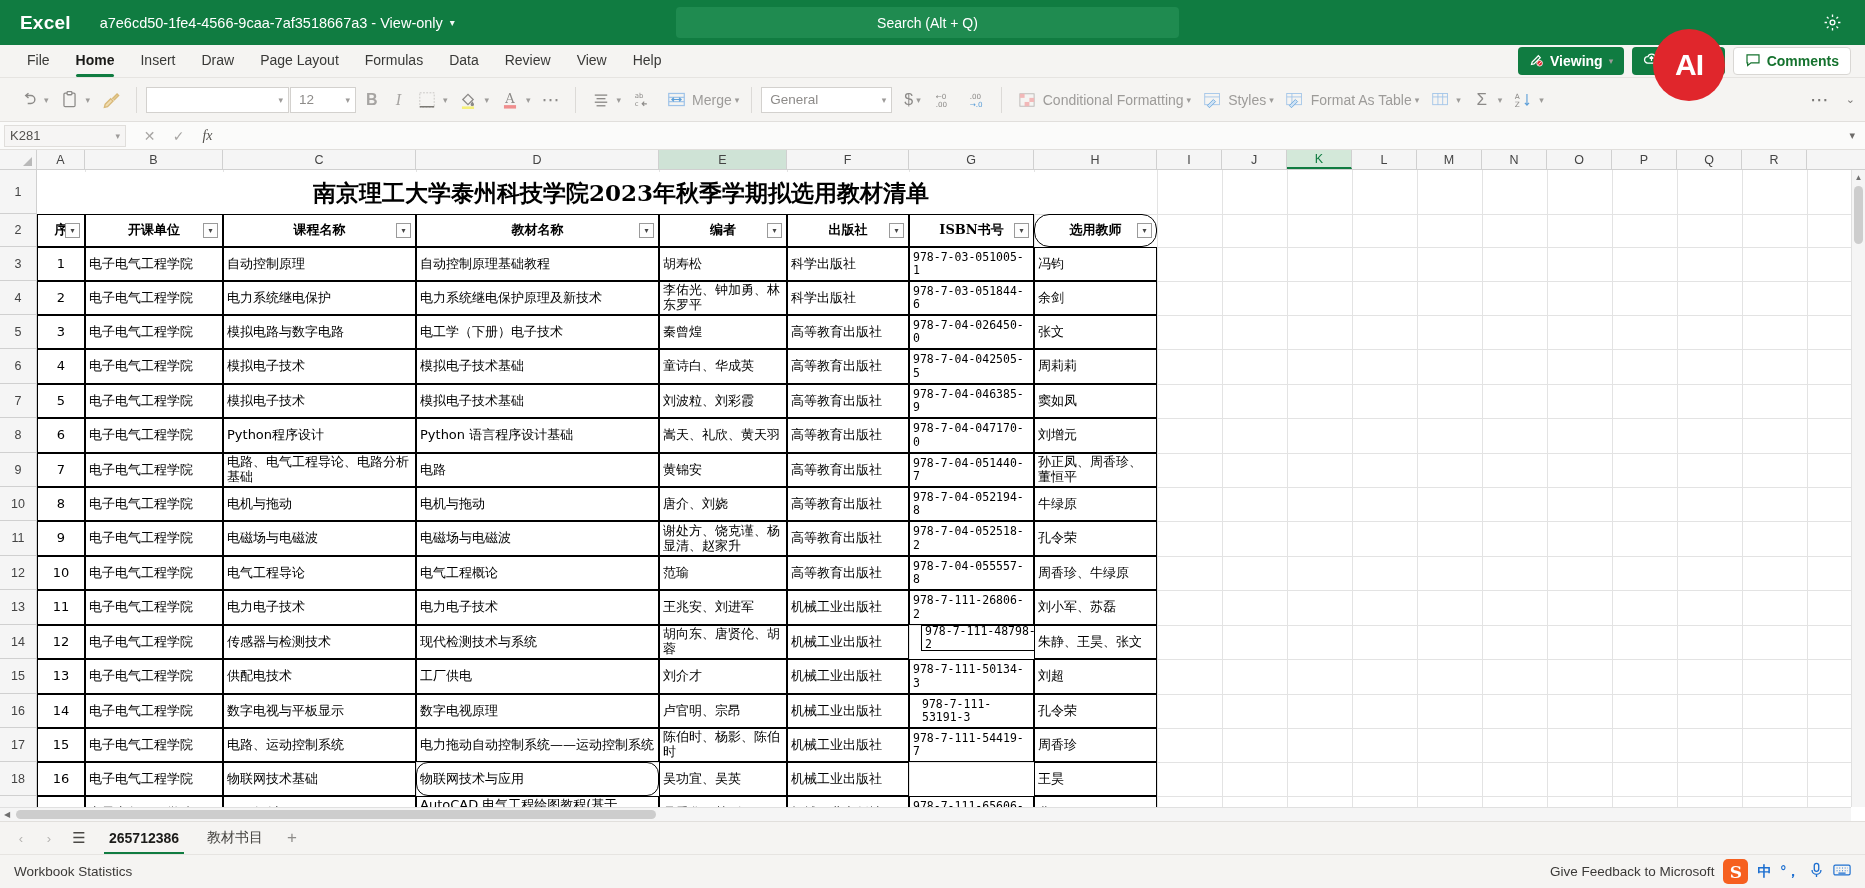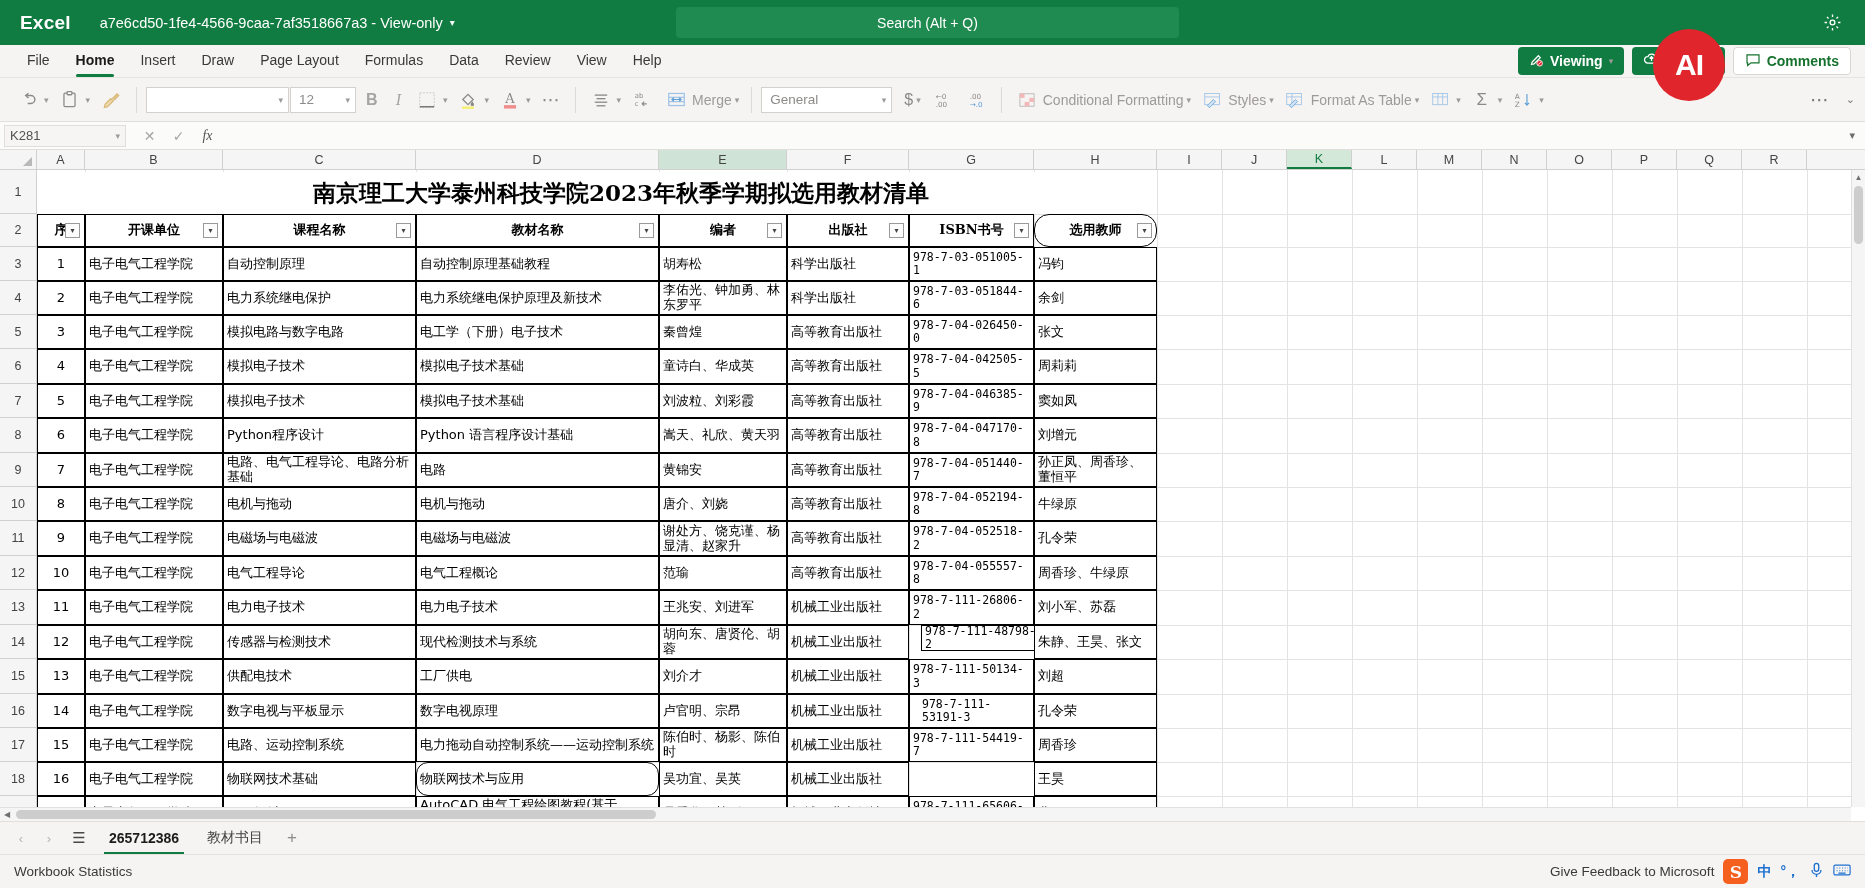--- a/index.html
+++ b/index.html
@@ -605,21 +605,21 @@
         <div class="tcell " style="left: 622px; top: 214px; width: 128px; height: 34px;">刘波粒、刘彩霞</div>
         <div class="tcell " style="left: 750px; top: 214px; width: 122px; height: 34px;">高等教育出版社</div>
         <div class="tcell mono" style="left: 872px; top: 214px; width: 125px; height: 34px;">978-7-04-046385-9</div>
         <div class="tcell " style="left: 997px; top: 214px; width: 123px; height: 34px;">窦如凤</div>
         <div class="tcell center" style="left: 0px; top: 248px; width: 48px; height: 35px;">6</div>
         <div class="tcell " style="left: 48px; top: 248px; width: 138px; height: 35px;">电子电气工程学院</div>
         <div class="tcell " style="left: 186px; top: 248px; width: 193px; height: 35px;">Python程序设计</div>
         <div class="tcell " style="left: 379px; top: 248px; width: 243px; height: 35px;">Python 语言程序设计基础</div>
         <div class="tcell " style="left: 622px; top: 248px; width: 128px; height: 35px;">嵩天、礼欣、黄天羽</div>
         <div class="tcell " style="left: 750px; top: 248px; width: 122px; height: 35px;">高等教育出版社</div>
-        <div class="tcell mono" style="left: 872px; top: 248px; width: 125px; height: 35px;">978-7-04-047170-8</div>
+        <div class="tcell mono" style="left: 872px; top: 248px; width: 125px; height: 35px;">978-7-04-047170-0</div>
         <div class="tcell " style="left: 997px; top: 248px; width: 123px; height: 35px;">刘增元</div>
         <div class="tcell center" style="left: 0px; top: 283px; width: 48px; height: 34px;">7</div>
         <div class="tcell " style="left: 48px; top: 283px; width: 138px; height: 34px;">电子电气工程学院</div>
         <div class="tcell " style="left: 186px; top: 283px; width: 193px; height: 34px;">电路、电气工程导论、电路分析基础</div>
         <div class="tcell " style="left: 379px; top: 283px; width: 243px; height: 34px;">电路</div>
         <div class="tcell " style="left: 622px; top: 283px; width: 128px; height: 34px;">黄锦安</div>
         <div class="tcell " style="left: 750px; top: 283px; width: 122px; height: 34px;">高等教育出版社</div>
         <div class="tcell mono" style="left: 872px; top: 283px; width: 125px; height: 34px;">978-7-04-051440-7</div>
         <div class="tcell " style="left: 997px; top: 283px; width: 123px; height: 34px;">孙正凤、周香珍、董恒平</div>
         <div class="tcell center" style="left: 0px; top: 317px; width: 48px; height: 34px;">8</div>

